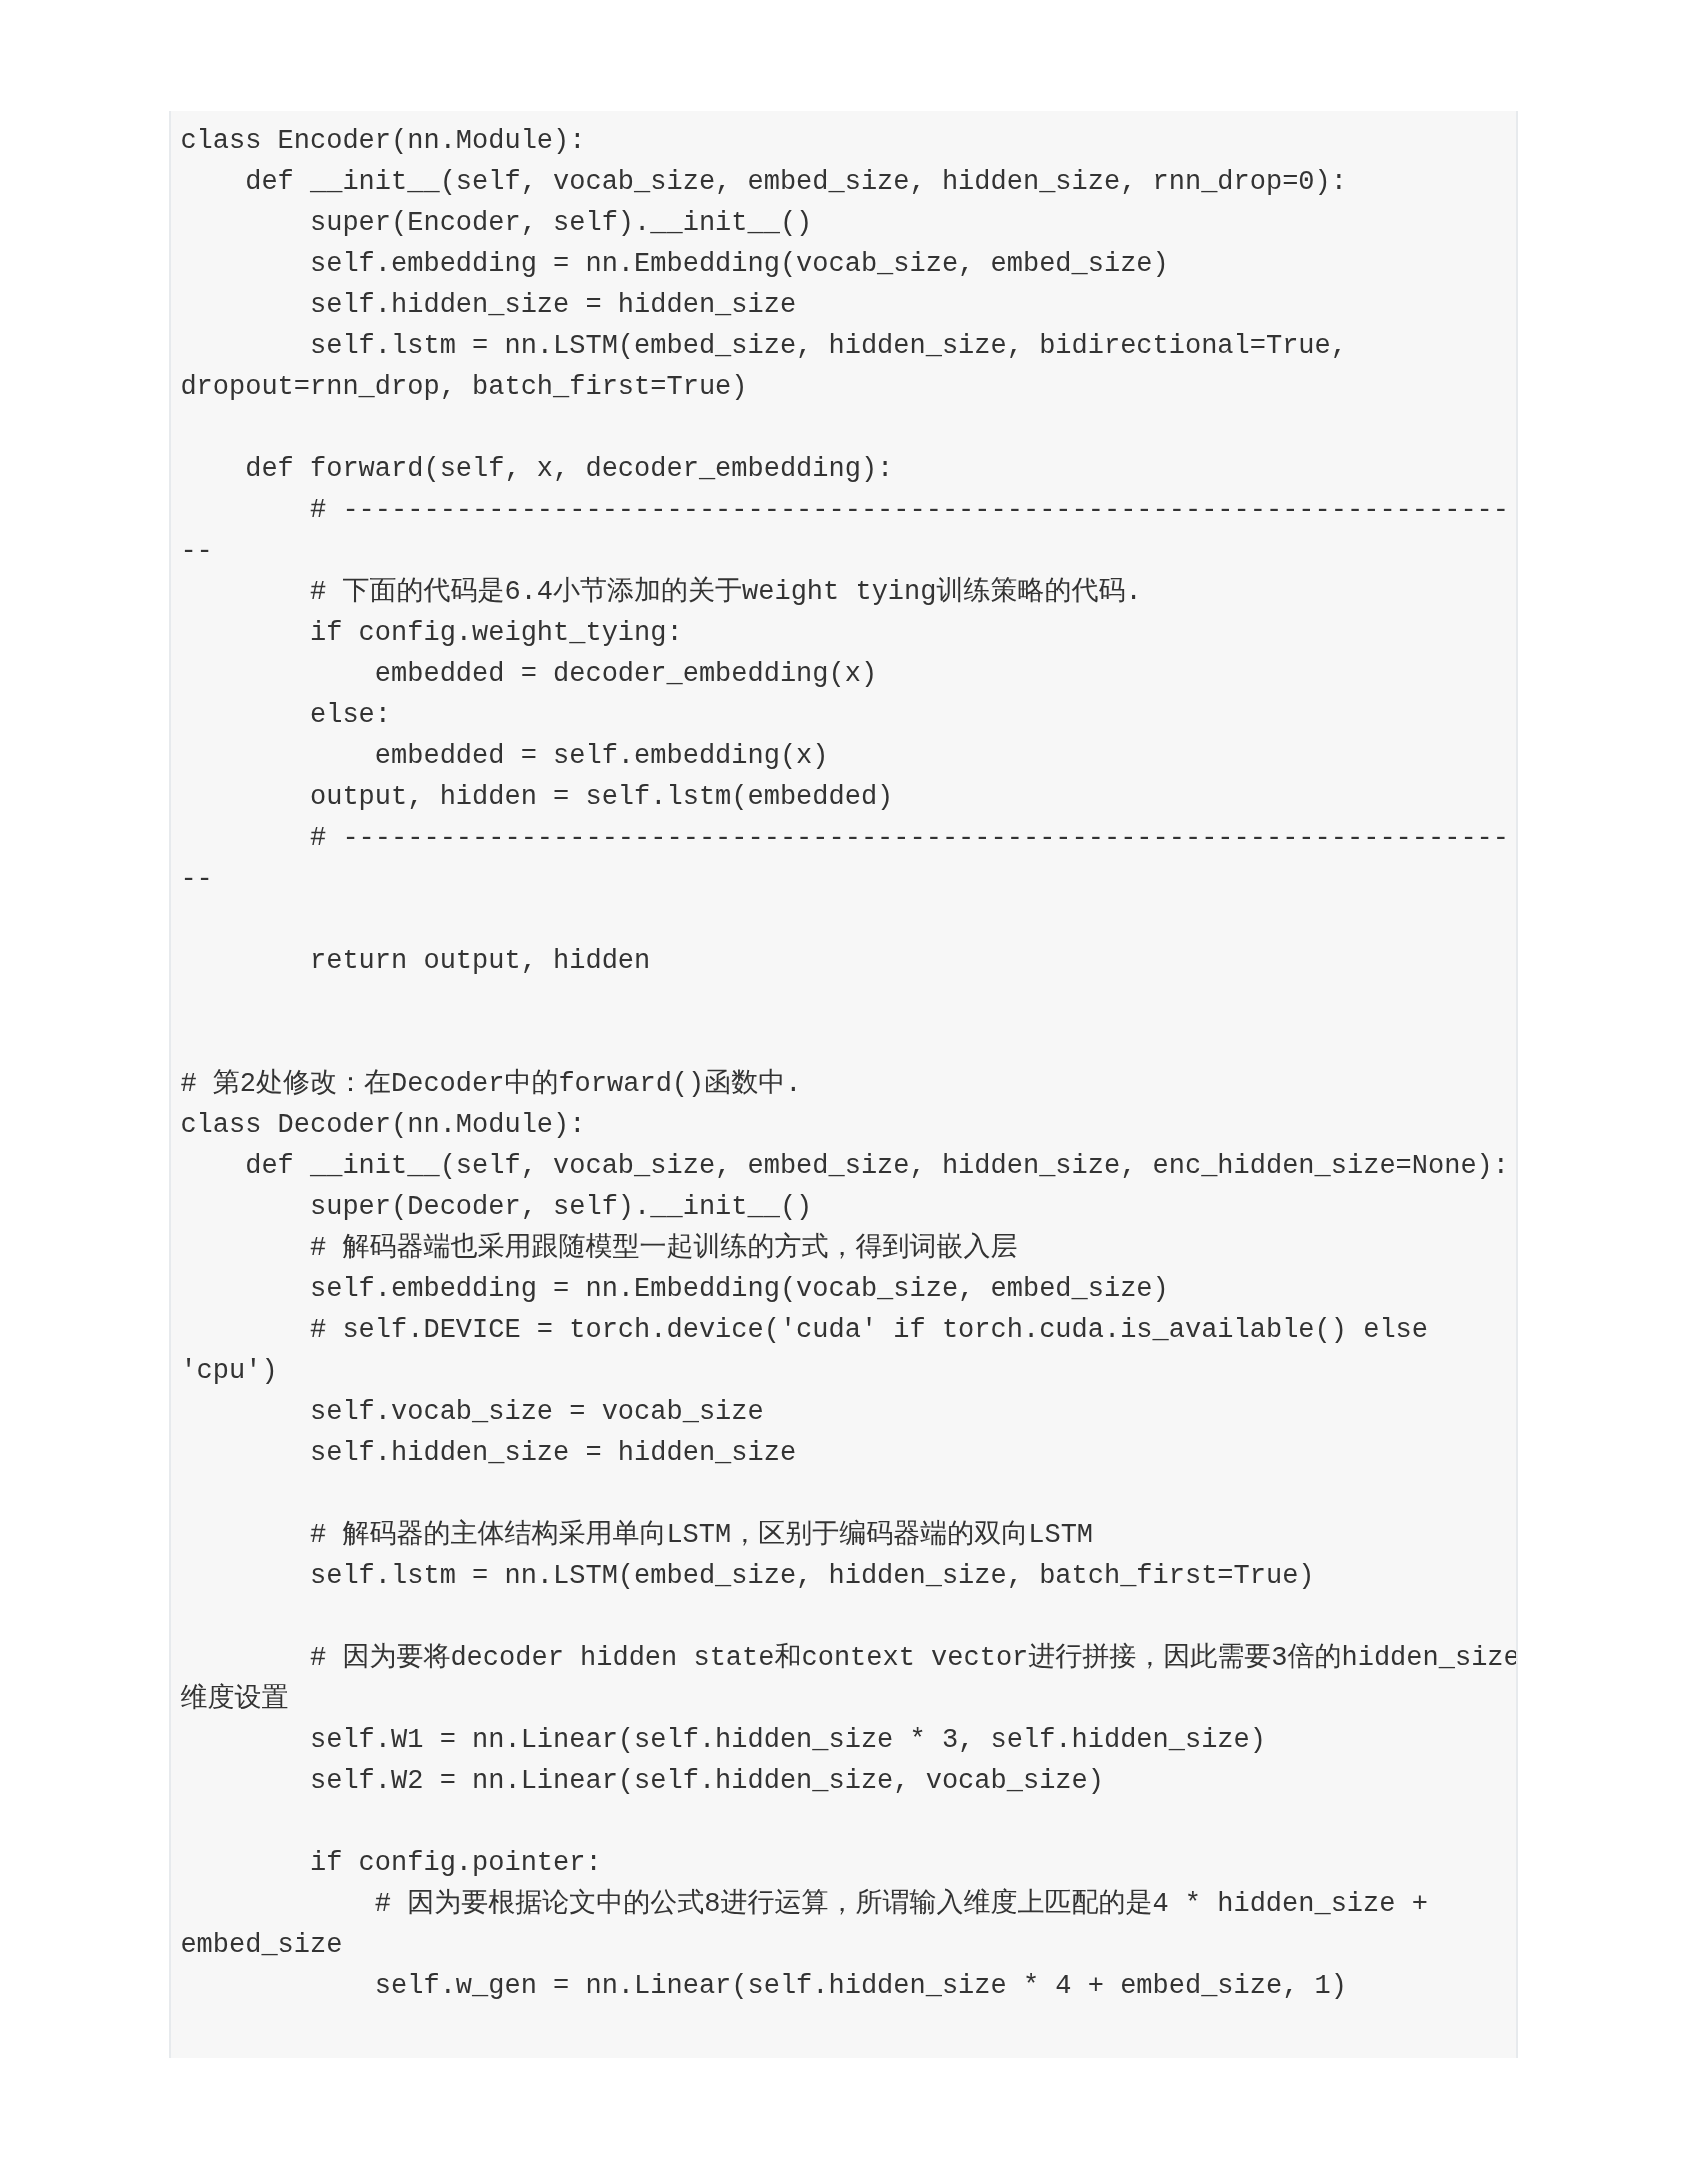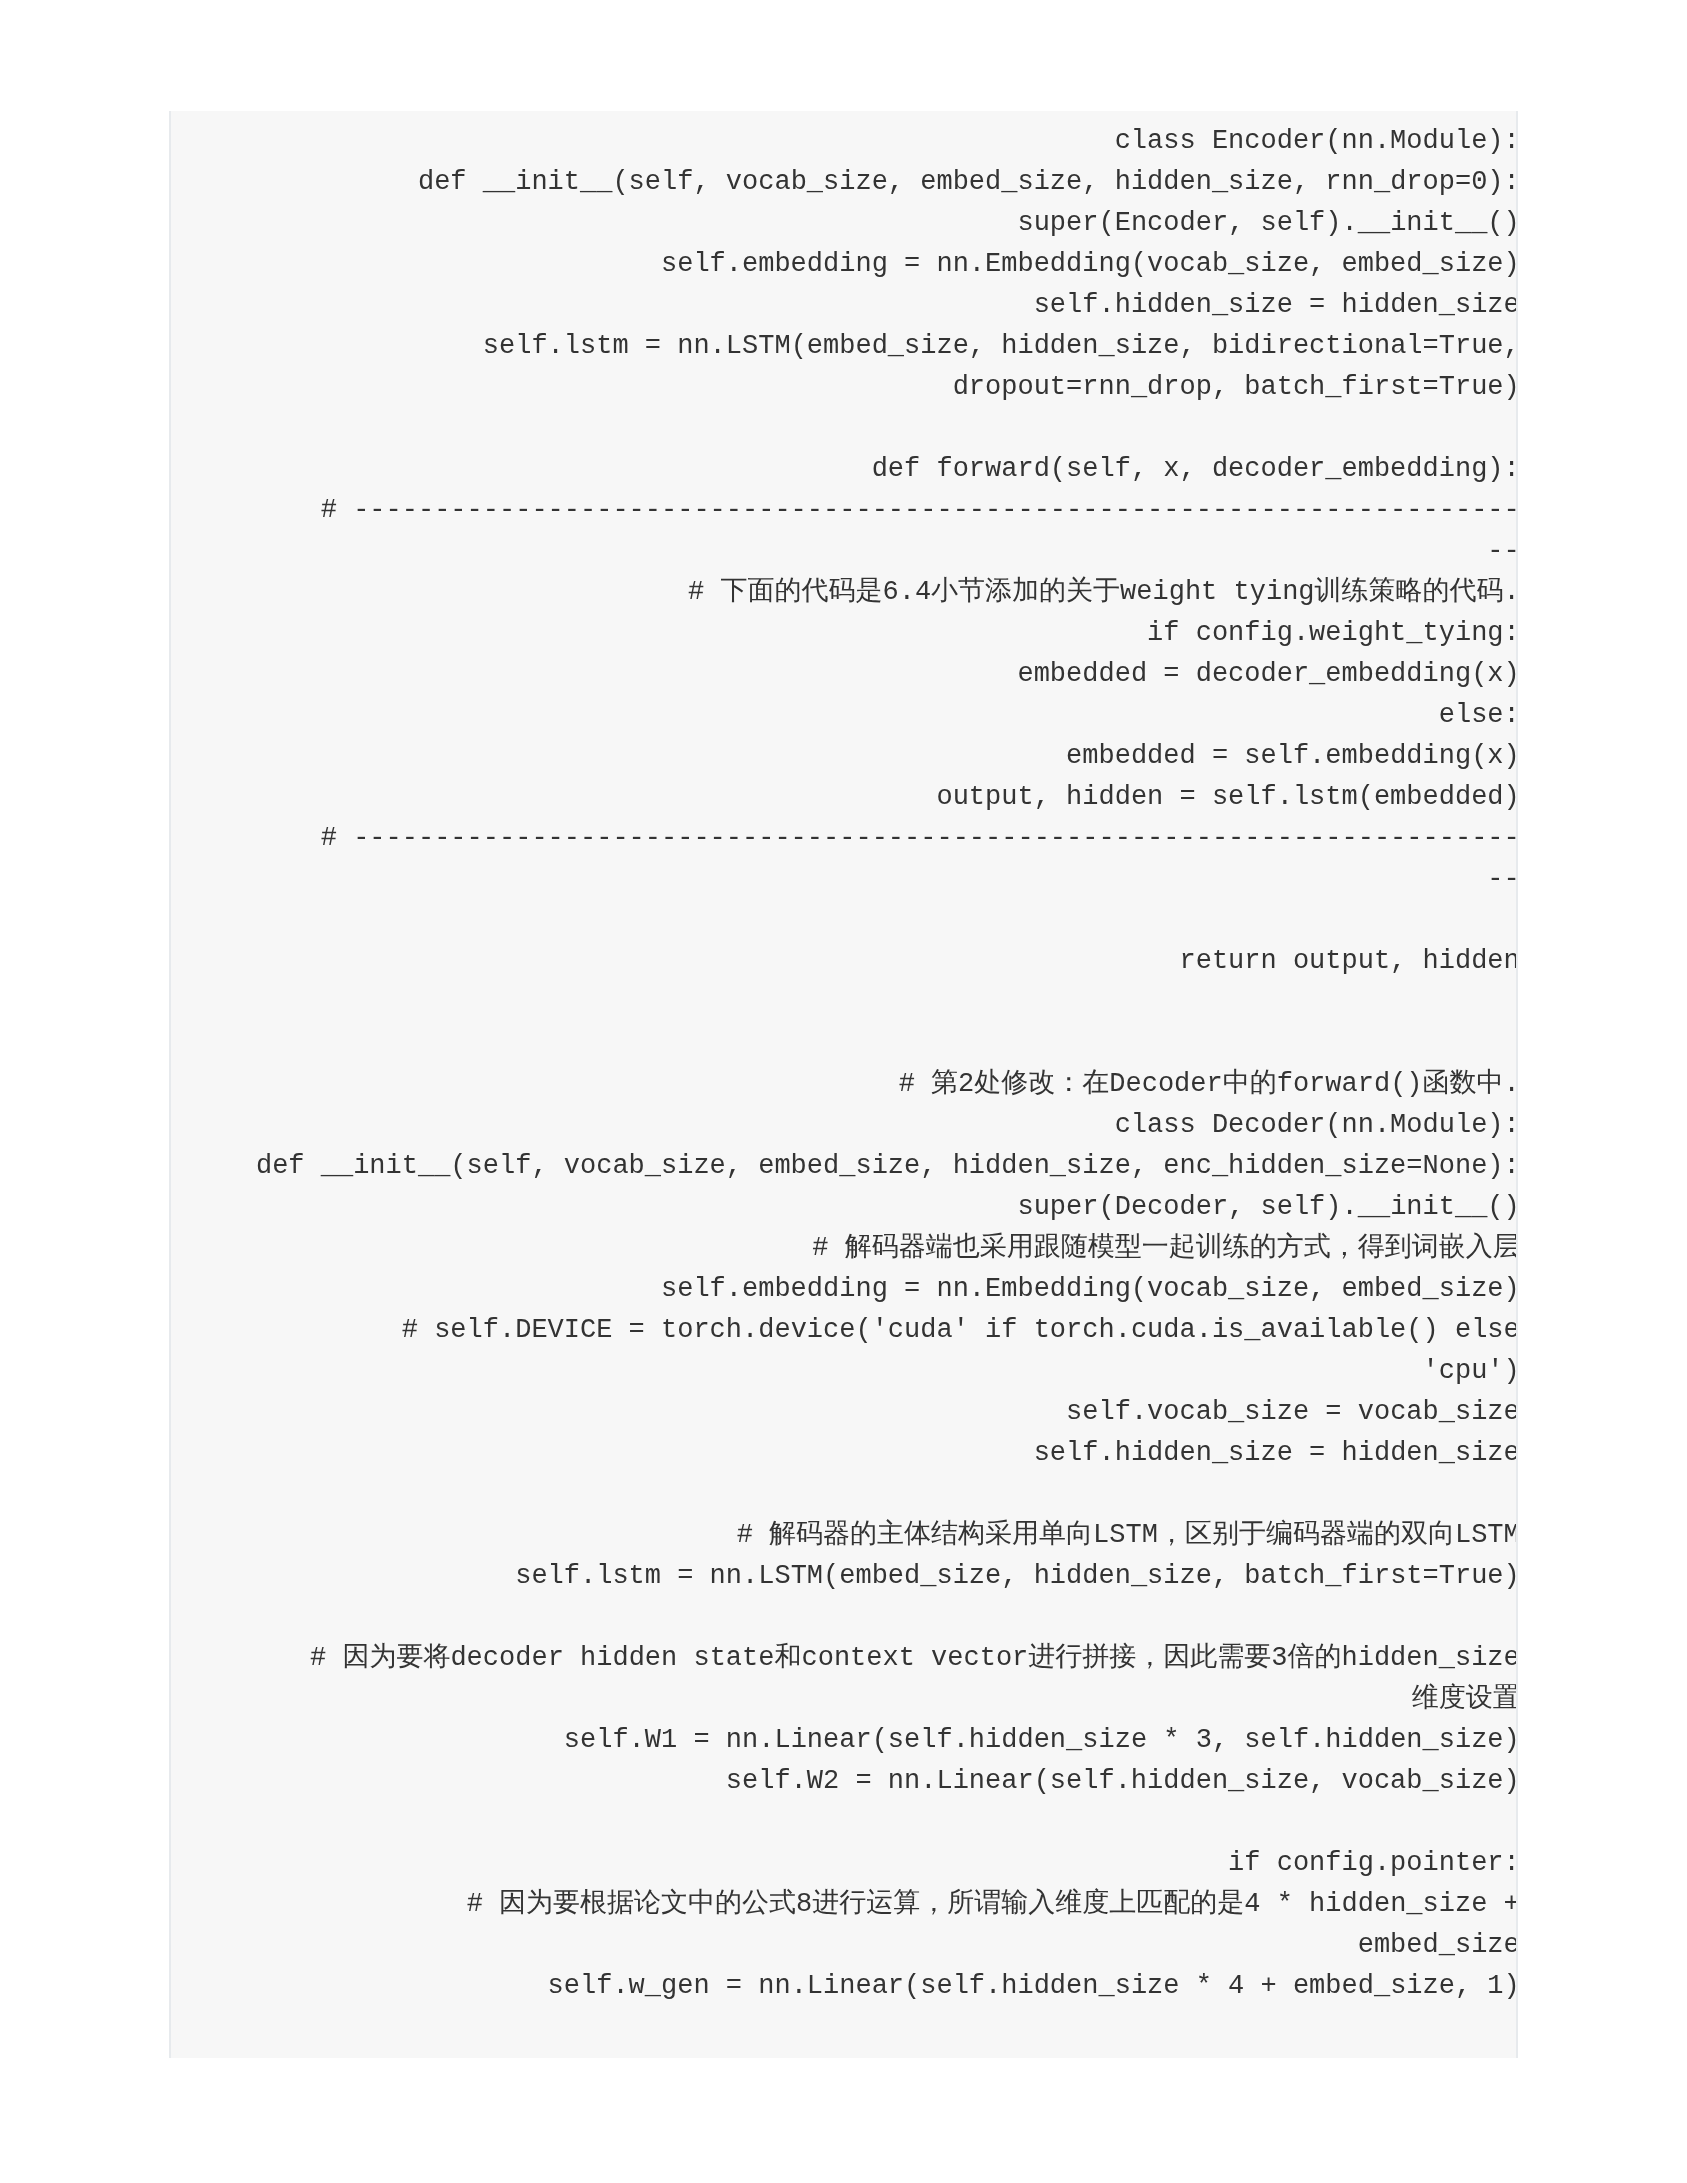--- a/index.html
+++ b/index.html
@@ -42,21 +42,20 @@
       font-family: "Liberation Mono", "DejaVu Sans Mono", monospace;
       font-size: 27px;
       line-height: 41px;
       color: #333333;
       white-space: pre;
     }
     .code-line {
       display: block;
       height: 41px;
       white-space: pre;
-      text-align: right;
     }
   </style>
 </head>
 <body>
 
 <div class="page">
   <div class="code-block">
     <pre class="code"><span class="code-line">class Encoder(nn.Module):</span><span class="code-line">    def __init__(self, vocab_size, embed_size, hidden_size, rnn_drop=0):</span><span class="code-line">        super(Encoder, self).__init__()</span><span class="code-line">        self.embedding = nn.Embedding(vocab_size, embed_size)</span><span class="code-line">        self.hidden_size = hidden_size</span><span class="code-line">        self.lstm = nn.LSTM(embed_size, hidden_size, bidirectional=True,</span><span class="code-line">dropout=rnn_drop, batch_first=True)</span><span class="code-line"></span><span class="code-line">    def forward(self, x, decoder_embedding):</span><span class="code-line">        # ------------------------------------------------------------------------</span><span class="code-line">--</span><span class="code-line">        # 下面的代码是6.4小节添加的关于weight tying训练策略的代码.</span><span class="code-line">        if config.weight_tying:</span><span class="code-line">            embedded = decoder_embedding(x)</span><span class="code-line">        else:</span><span class="code-line">            embedded = self.embedding(x)</span><span class="code-line">        output, hidden = self.lstm(embedded)</span><span class="code-line">        # ------------------------------------------------------------------------</span><span class="code-line">--</span><span class="code-line"></span><span class="code-line">        return output, hidden</span><span class="code-line"></span><span class="code-line"></span><span class="code-line"># 第2处修改：在Decoder中的forward()函数中.</span><span class="code-line">class Decoder(nn.Module):</span><span class="code-line">    def __init__(self, vocab_size, embed_size, hidden_size, enc_hidden_size=None):</span><span class="code-line">        super(Decoder, self).__init__()</span><span class="code-line">        # 解码器端也采用跟随模型一起训练的方式，得到词嵌入层</span><span class="code-line">        self.embedding = nn.Embedding(vocab_size, embed_size)</span><span class="code-line">        # self.DEVICE = torch.device('cuda' if torch.cuda.is_available() else</span><span class="code-line">'cpu')</span><span class="code-line">        self.vocab_size = vocab_size</span><span class="code-line">        self.hidden_size = hidden_size</span><span class="code-line"></span><span class="code-line">        # 解码器的主体结构采用单向LSTM，区别于编码器端的双向LSTM</span><span class="code-line">        self.lstm = nn.LSTM(embed_size, hidden_size, batch_first=True)</span><span class="code-line"></span><span class="code-line">        # 因为要将decoder hidden state和context vector进行拼接，因此需要3倍的hidden_size</span><span class="code-line">维度设置</span><span class="code-line">        self.W1 = nn.Linear(self.hidden_size * 3, self.hidden_size)</span><span class="code-line">        self.W2 = nn.Linear(self.hidden_size, vocab_size)</span><span class="code-line"></span><span class="code-line">        if config.pointer:</span><span class="code-line">            # 因为要根据论文中的公式8进行运算，所谓输入维度上匹配的是4 * hidden_size +</span><span class="code-line">embed_size</span><span class="code-line">            self.w_gen = nn.Linear(self.hidden_size * 4 + embed_size, 1)</span></pre>
   </div>
 </div>

